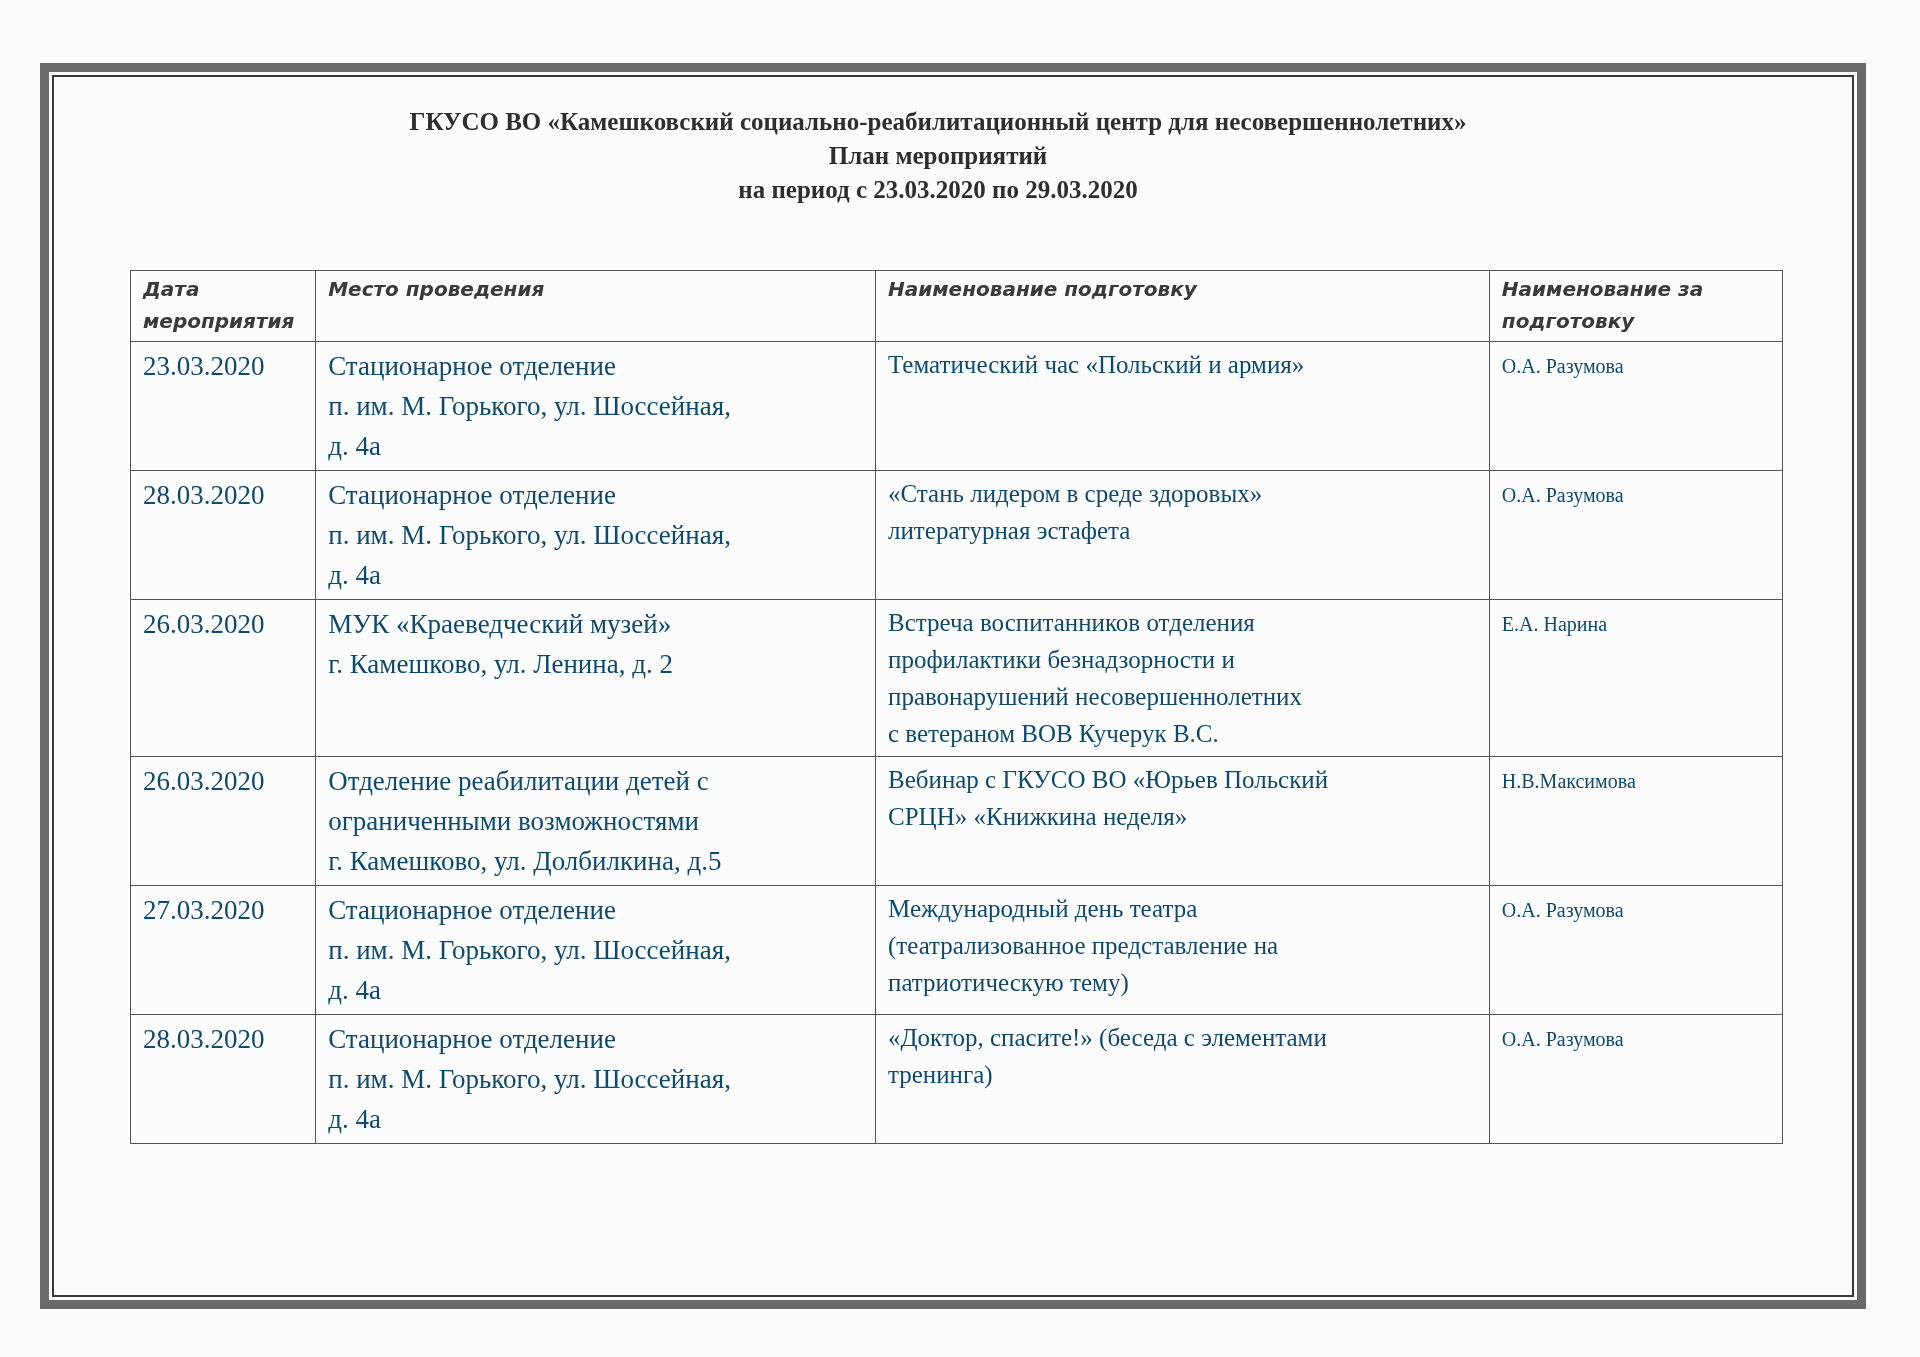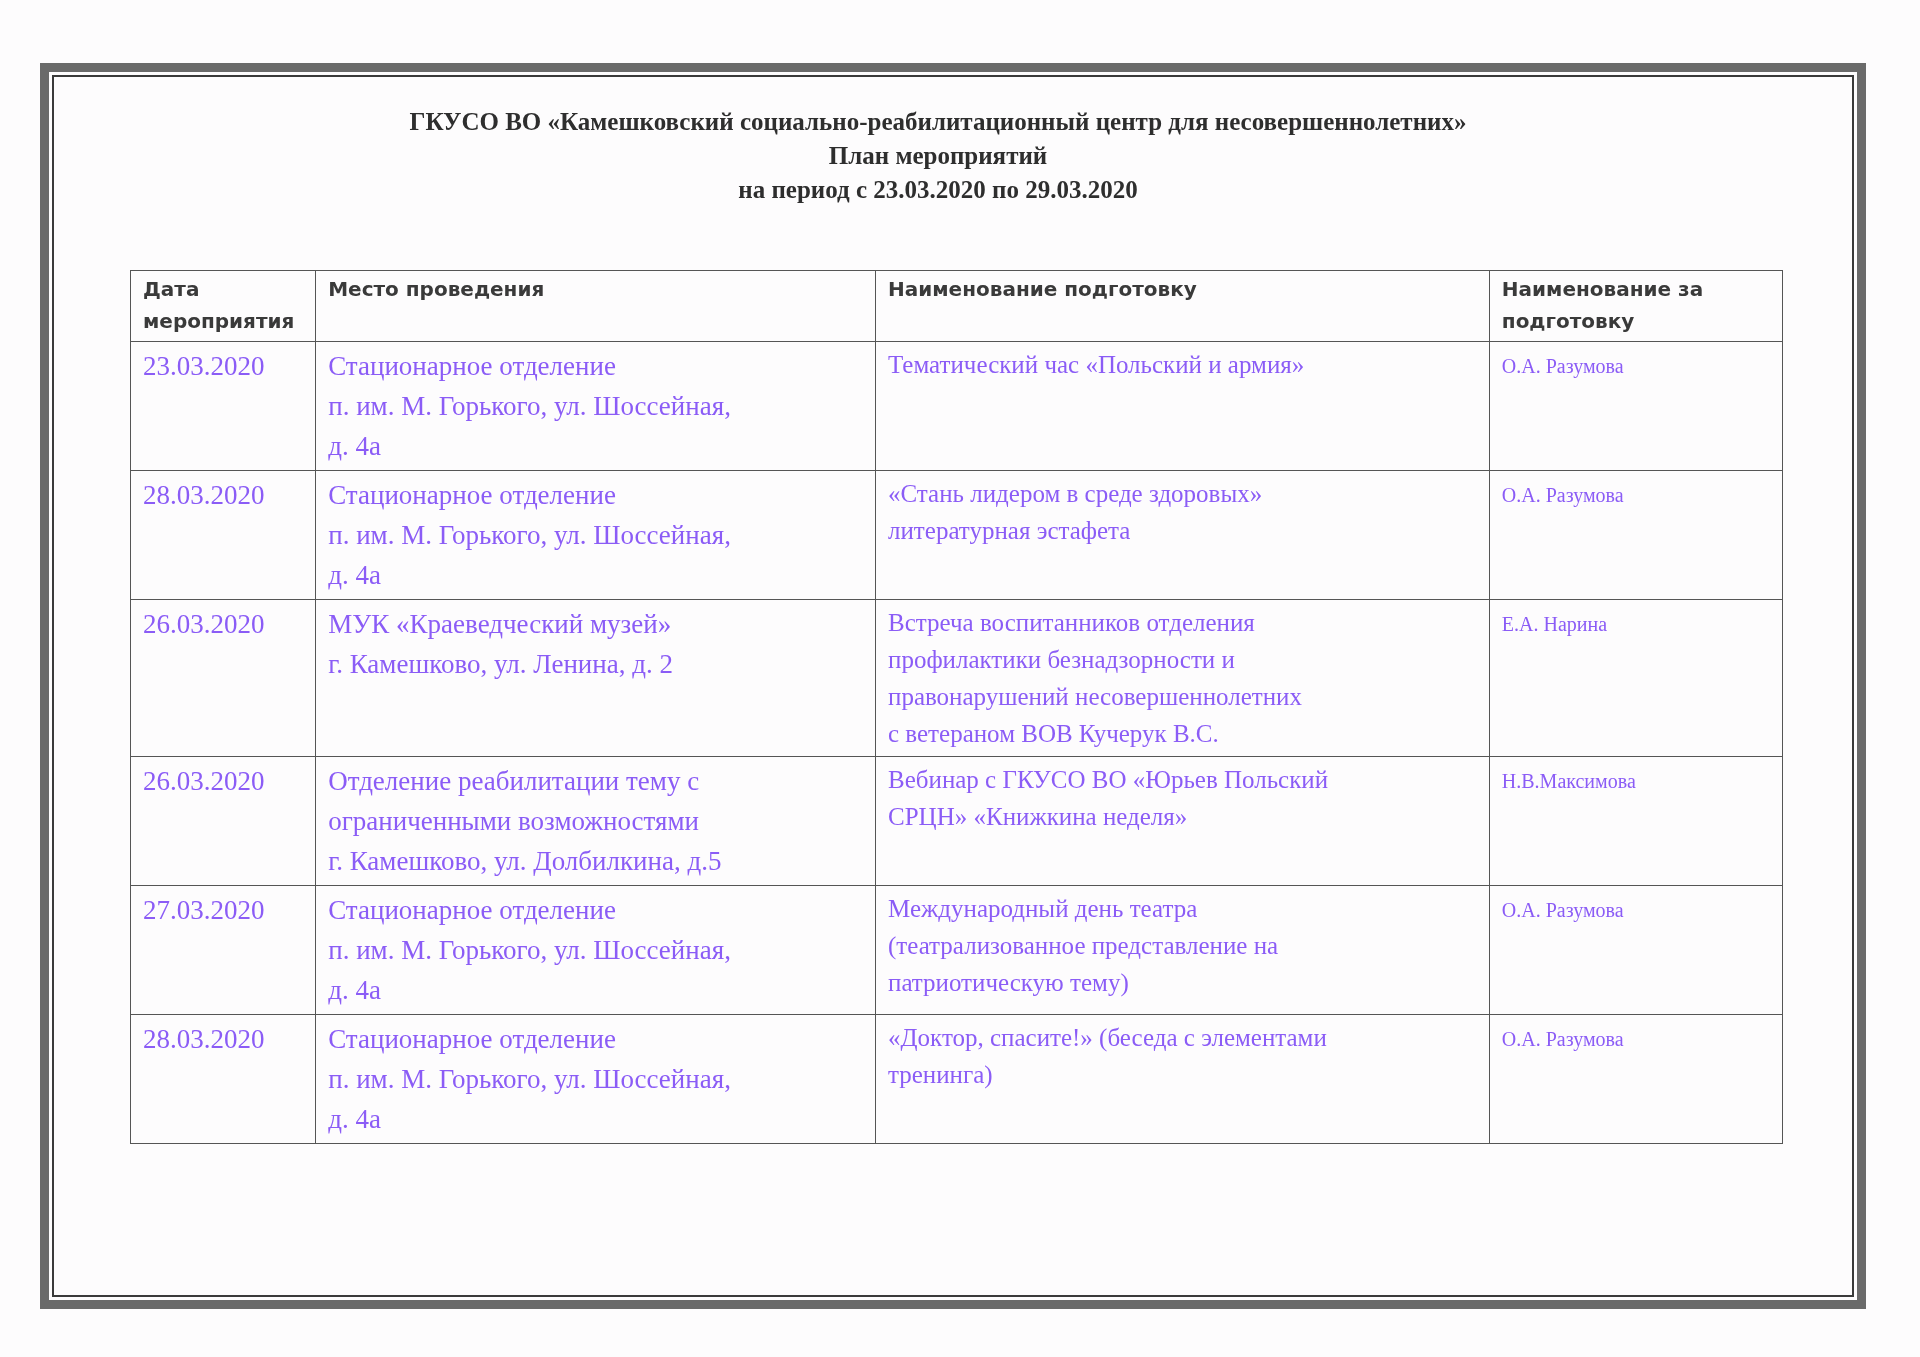--- a/index.html
+++ b/index.html
@@ -56,32 +56,33 @@
       table-layout: fixed;
     }
     table.plan th, table.plan td {
       border: 1.5px solid #555;
       vertical-align: top;
       text-align: left;
       padding: 4px 10px 4px 12px;
     }
     table.plan th {
       font-family: "DejaVu Sans", "Liberation Sans", sans-serif;
+      font-style: italic;
       font-weight: bold;
       font-size: 20px;
       line-height: 32px;
       color: #3a3a3a;
       height: 64px;
       padding-top: 2px;
     }
     table.plan td {
       font-family: "Liberation Serif", "DejaVu Serif", serif;
       font-size: 27px;
       line-height: 40px;
-      color: #8b5cf6;
+      color: #0c4a6e;
     }
     table.plan td.event { font-size: 25px; line-height: 37px; }
     table.plan td.resp { font-size: 20px; }
     .col-date { width: 175px; }
     .col-place { width: 529px; }
     .col-event { width: 580px; }
     .col-resp { width: 277px; }
     tr.r-3 td { height: 112px; }
     .line { display: block; white-space: nowrap; }
   </style>
@@ -159,21 +160,21 @@
           <span class="line">Встреча воспитанников отделения</span>
           <span class="line">профилактики безнадзорности и</span>
           <span class="line">правонарушений несовершеннолетних</span>
           <span class="line">с ветераном ВОВ Кучерук В.С.</span>
         </td>
         <td class="resp">Е.А. Нарина</td>
       </tr>
       <tr class="r-3">
         <td class="date">26.03.2020</td>
         <td class="place">
-          <span class="line">Отделение реабилитации тему с</span>
+          <span class="line">Отделение реабилитации детей с</span>
           <span class="line">ограниченными возможностями</span>
           <span class="line">г. Камешково, ул. Долбилкина, д.5</span>
         </td>
         <td class="event">
           <span class="line">Вебинар с ГКУСО ВО «Юрьев Польский</span>
           <span class="line">СРЦН» «Книжкина неделя»</span>
         </td>
         <td class="resp">Н.В.Максимова</td>
       </tr>
       <tr class="r-4">

